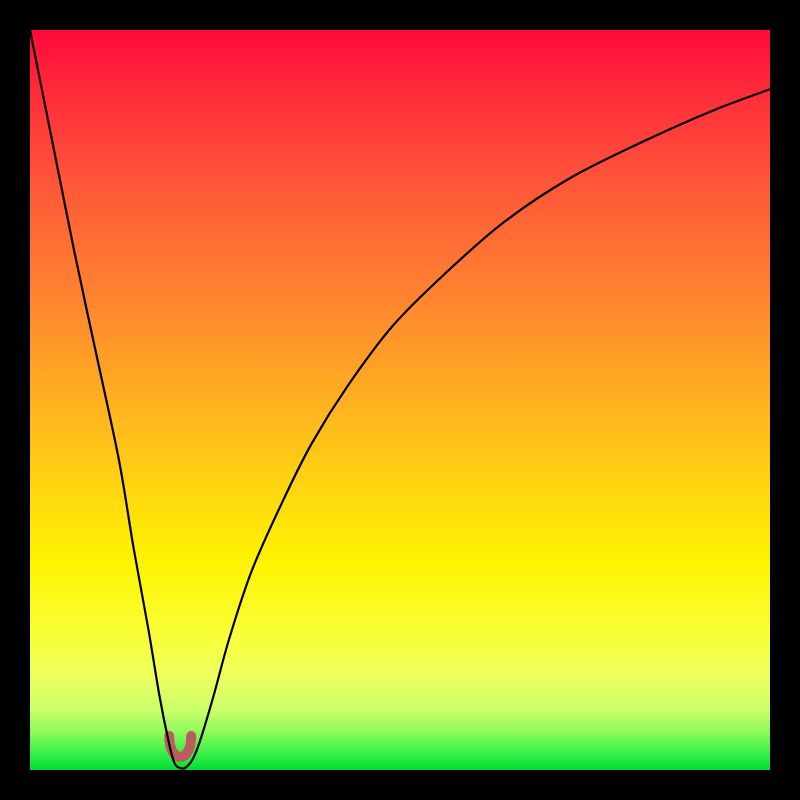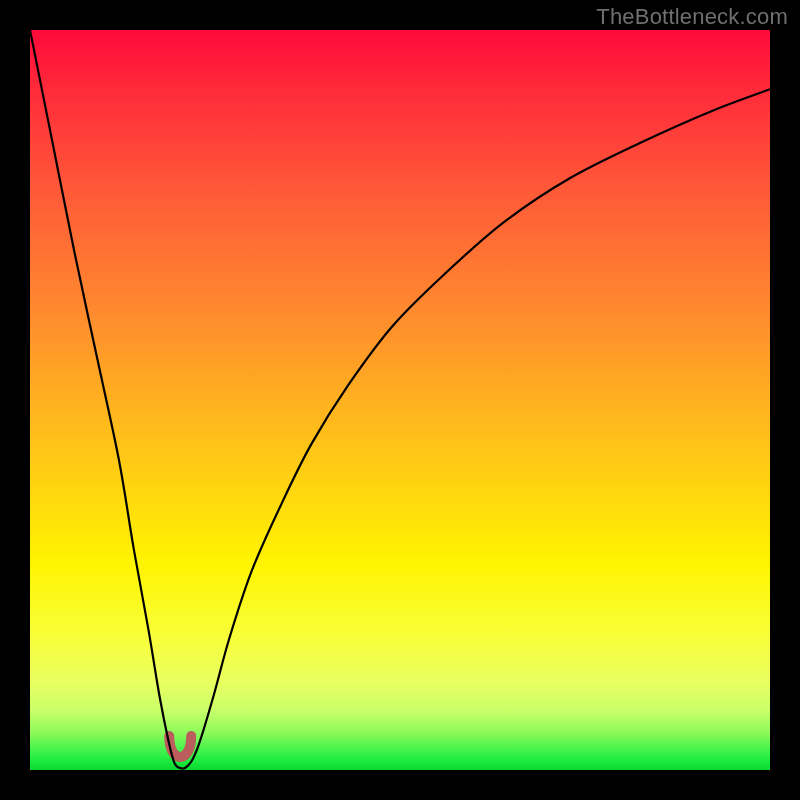--- a/index.html
+++ b/index.html
@@ -66,21 +66,20 @@
     font-size: 22px;
     letter-spacing: 0.2px;
     font-weight: 400;
     user-select: none;
   }
 </style>
 </head>
 <body>
 
 <div class="frame">
-  <div class="watermark">TheBottleneck.com</div>
 
   <div class="plot-area">
     <div class="gradient-bg"></div>
     <svg class="curve-svg" viewBox="0 0 740 740" preserveAspectRatio="none">
       <g id="notch-group">
           <path d="M 139.2 706
               C 139.2 734.0,
                 161.2 734.0,
                 161.2 706" fill="none" stroke="#bb5d5d" stroke-width="10" stroke-linecap="round"></path>
         </g>

